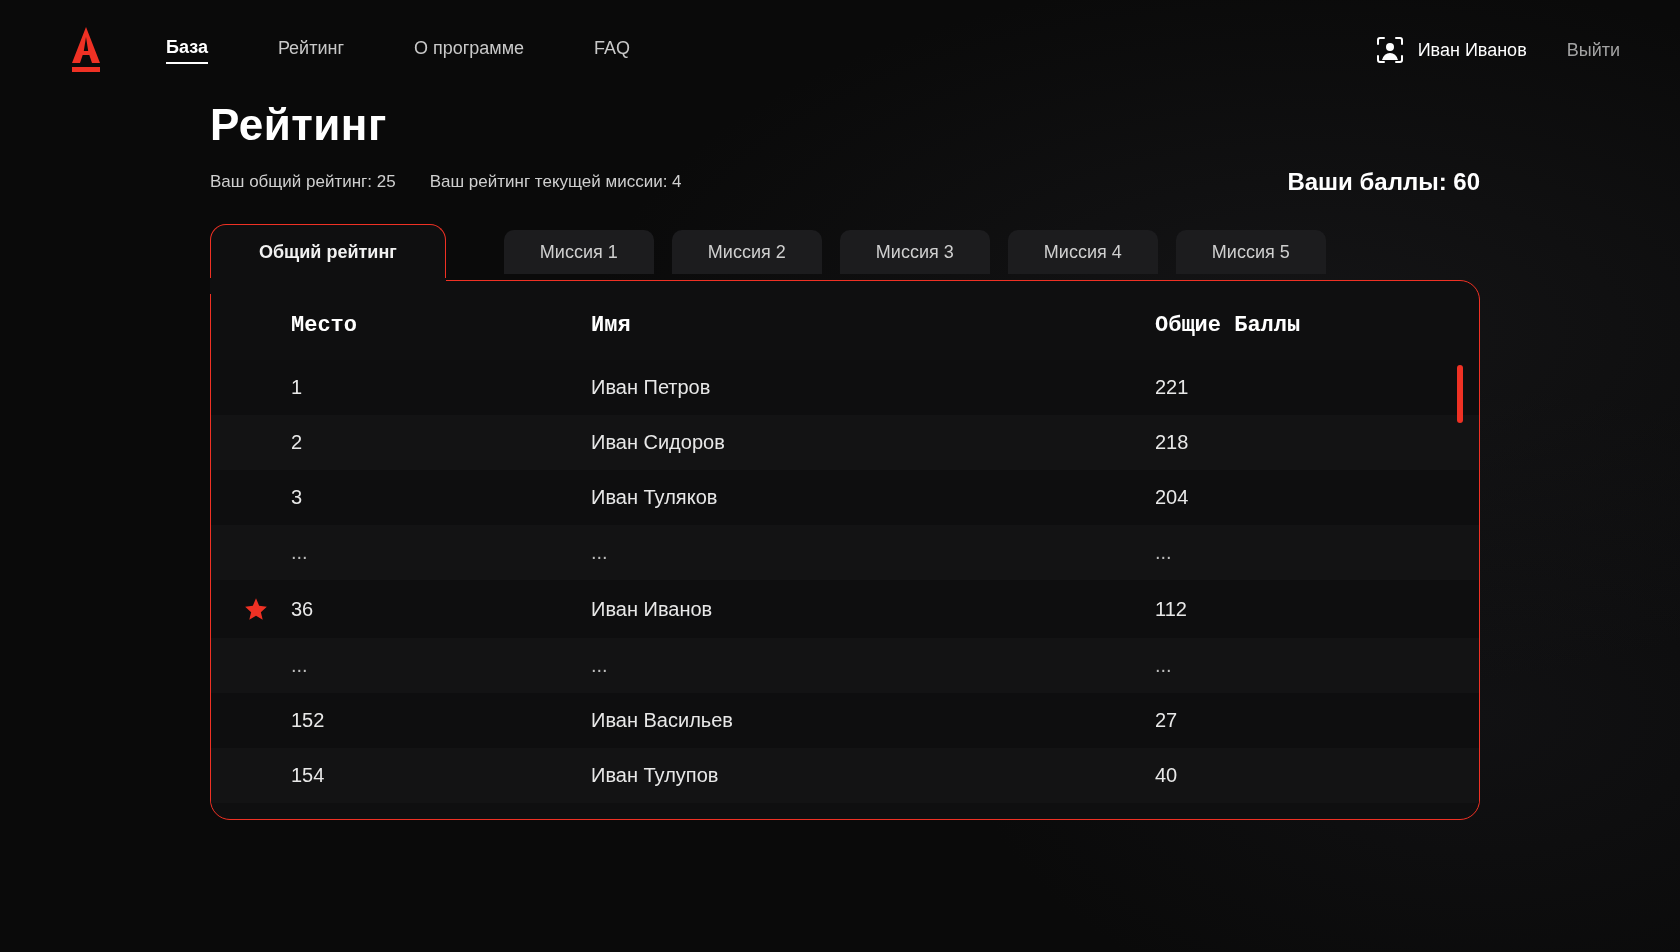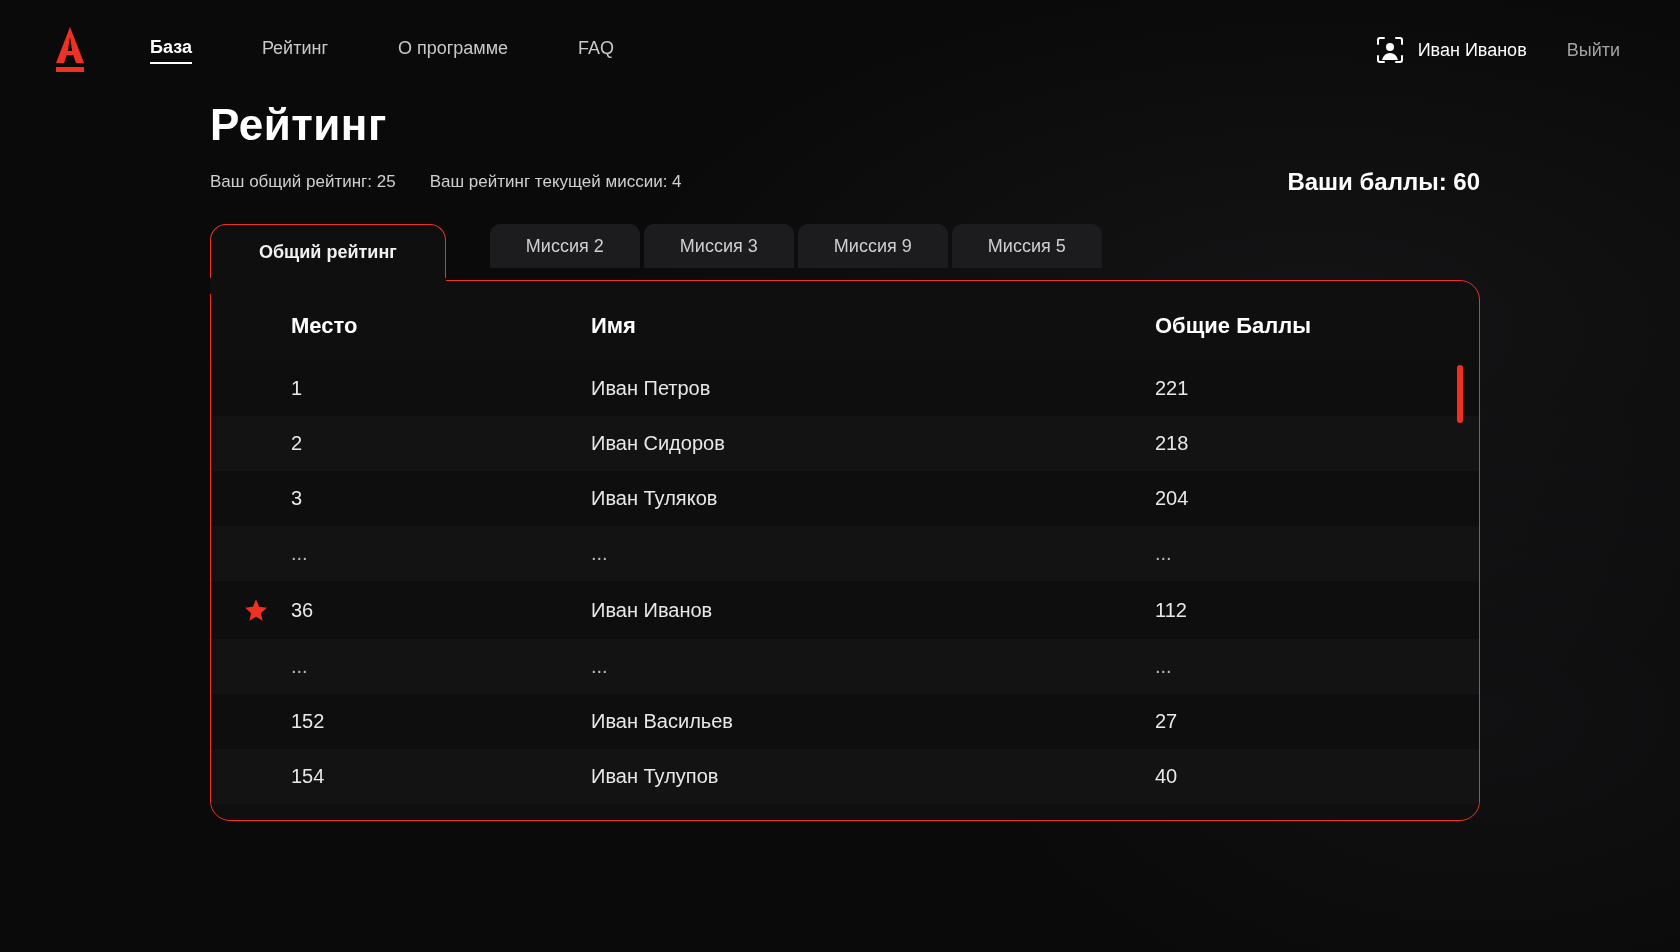--- a/index.html
+++ b/index.html
@@ -15,21 +15,21 @@
     position: absolute; inset: 0;
     background:
       radial-gradient(1200px 600px at 78% 35%, rgba(40,40,45,0.35), transparent 60%),
       radial-gradient(800px 500px at 88% 75%, rgba(30,30,35,0.35), transparent 65%);
     pointer-events: none;
   }
 
   
   .header {
     position: absolute;
-    top: 0; left: 0; right: 0;
+    top: 0; left: 16px; right: 0;
     height: 100px;
     display: flex;
     align-items: center;
     padding: 0 60px 0 50px;
   }
   .logo {
     width: 40px; height: 50px;
     display: flex; flex-direction: column; align-items: center; justify-content: center;
     margin-right: 60px;
   }
@@ -68,21 +68,21 @@
     display: flex; align-items: center;
     font-size: 17px;
     color: #d0d0d0;
     margin-bottom: 28px;
   }
   .stat-1 { margin-right: 34px; }
   .stat-right { margin-left: auto; font-size: 24px; font-weight: 700; color: #ffffff; text-align: right; }
 
   
   .tabs {
-    display: flex; align-items: flex-start; gap: 4px;
+    display: flex; align-items: center; gap: 18px;
     margin-bottom: 0;
   }
   .tab {
     background: #1c1c1e;
     color: #cfcfcf;
     font-size: 18px;
     height: 44px;
     min-width: 150px;
     padding: 0 26px;
     display: flex; align-items: center; justify-content: center;
@@ -118,21 +118,21 @@
     position: relative;
   }
   .thead, .trow {
     display: grid;
     grid-template-columns: 70px 300px 1fr 260px 40px;
     align-items: center;
     padding: 16px 24px 16px 10px;
   }
   .thead {
     font-size: 22px; font-weight: 700;
-    padding-top: 22px; padding-bottom: 22px;
+    padding-top: 22px; padding-bottom: 22px; font-family: Liberation Mono, monospace;
   }
   .trow {
     font-size: 20px;
     color: #e8e8e8;
     background: #131314;
   }
   .trow:nth-child(odd) { background: #0e0e0f; }
   .trow.ellipsis { color: #bdbdbd; }
   .col-star { display: flex; justify-content: center; }
   .col-place { }
@@ -194,23 +194,24 @@
   <h1 class="page-title">Рейтинг</h1>
 
   <div class="stats-row">
     <span class="stat-1">Ваш общий рейтинг: 25</span>
     <span class="stat-2">Ваш рейтинг текущей миссии: 4</span>
     <span class="stat-right">Ваши баллы: 60</span>
   </div>
 
   <div class="tabs" id="tabs">
       <div class="tab active">Общий рейтинг</div>
+      <div class="tab">Миссия 1</div>
       <div class="tab">Миссия 2</div>
       <div class="tab">Миссия 3</div>
-      <div class="tab">Миссия 9</div>
+      <div class="tab">Миссия 4</div>
       <div class="tab">Миссия 5</div>
     </div>
 
   <div class="panel">
     <div class="thead">
       <span class="col-star"></span>
       <span class="col-place">Место</span>
       <span class="col-name">Имя</span>
       <span class="col-score">Общие Баллы</span>
       <span></span>

